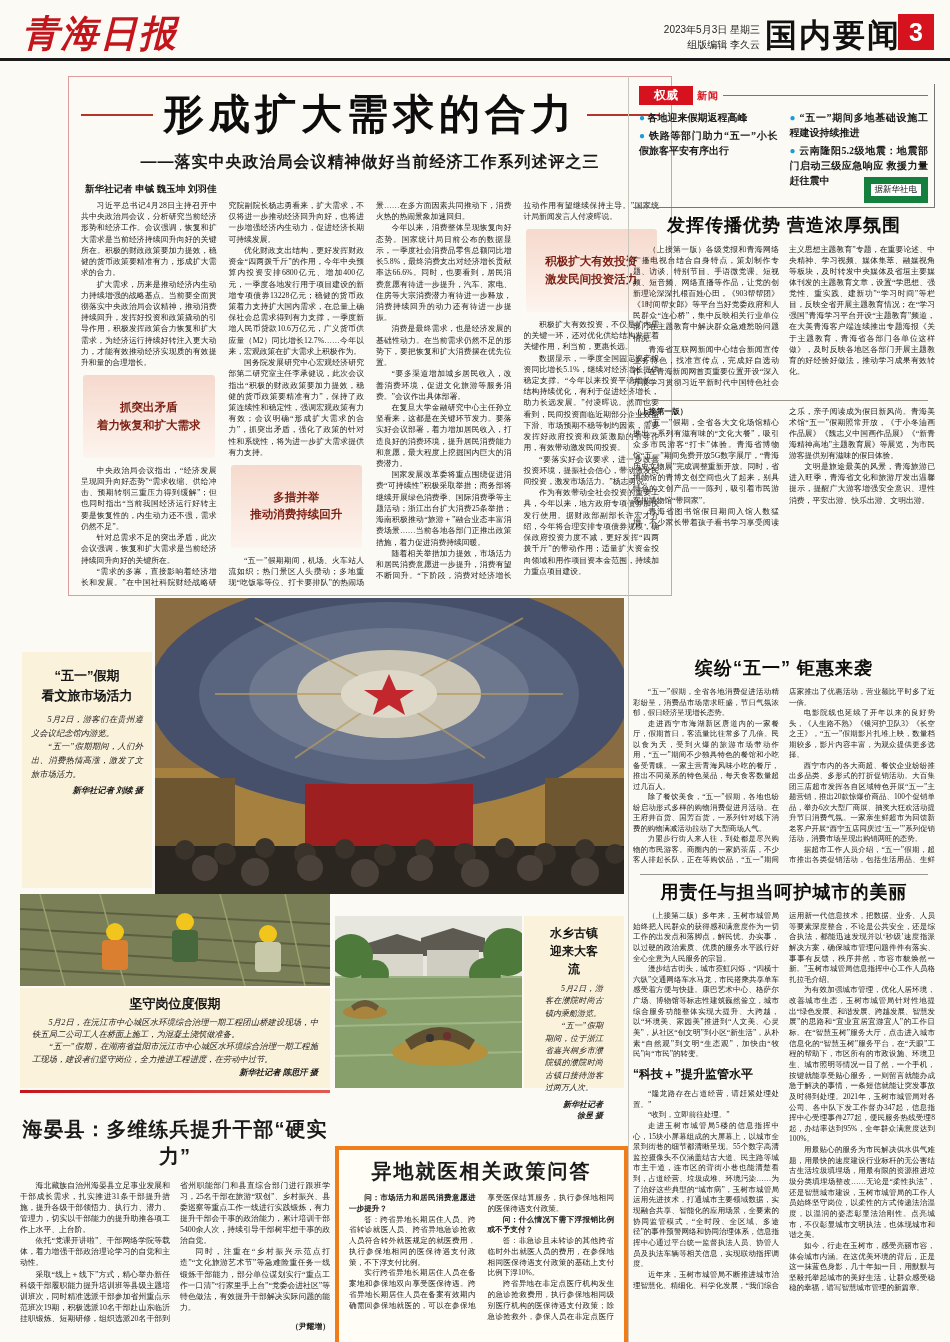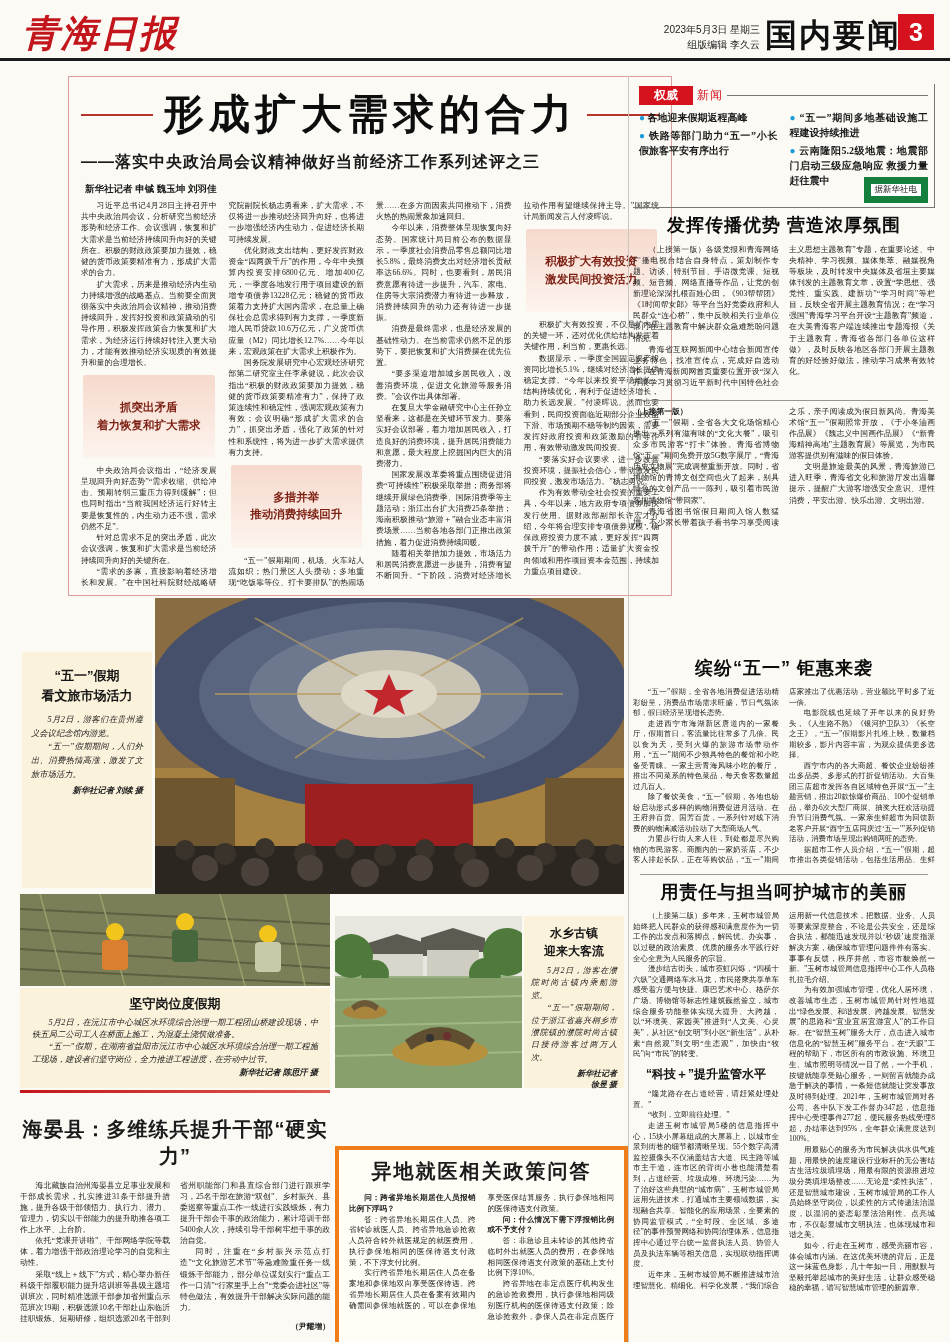--- a/index.html
+++ b/index.html
@@ -15,52 +15,52 @@
         letter-spacing:2px;color:#111;}
   .pagenum{position:absolute;left:898px;top:14px;width:36px;height:36px;background:#d6121f;
         color:#fff;font-size:25px;font-weight:900;text-align:center;line-height:36px;}
   .toprule{position:absolute;left:0;top:58px;width:950px;height:3px;background:#1b1b1b;}
   
   .mainbox{position:absolute;left:20px;top:76px;width:604px;height:520px;
         border:1px solid #dd9d9d;background:#fbfaf4;box-sizing:border-box;padding:4px 12px;margin-left:48px;}
   .titlerow{display:flex;align-items:center;gap:10px;margin-top:6px;}
   .titlerule{flex:1;height:2px;background:#b5342c;}
   .maintitle{font-size:41px;font-weight:900;letter-spacing:5px;white-space:nowrap;color:#0d0d0d;}
-  .mainsub{font-size:16px;font-weight:900;margin-top:10px;letter-spacing:1px;}
+  .mainsub{text-align:center;font-size:16px;font-weight:900;margin-top:10px;letter-spacing:1px;}
   .mainbyline{font-size:9.5px;margin:10px 0 4px 4px;font-weight:bold;}
   .mbody{height:396px;overflow:hidden;column-count:4;column-gap:12px;
         font-family:"Liberation Serif",serif;font-size:7.8px;line-height:1.44;text-align:justify;}
   .plist{display:contents;}
   .para{margin:0;text-indent:2em;}
   .subhead{break-inside:avoid;margin:7px 2px;padding:24px 2px;text-align:center;
         font-family:"Liberation Sans",sans-serif;font-weight:900;font-size:11.5px;color:#7c1f12;
         background:linear-gradient(180deg,#f6d9cd 0%,#fdf4ee 100%);border-radius:3px;line-height:1.5;}
   .subhead span{display:block;}
   
   .briefbox{position:absolute;left:633px;top:84px;width:302px;height:124px;
         border-right:1px solid #777;border-bottom:1px solid #777;box-sizing:border-box;padding:2px 6px;}
   .brieflabelrow{display:flex;align-items:center;gap:4px;}
   .brieflabel1{background:#d6121f;color:#fff;font-size:12px;font-weight:900;padding:1px 15px;}
-  .brieflabel2{color:#d6121f;font-size:12px;font-weight:400;letter-spacing:1px;text-align:right;}
+  .brieflabel2{color:#d6121f;font-size:10px;font-weight:700;letter-spacing:1px;text-align:right;}
   .brieflabelrule{flex:1;height:1px;background:#777;}
   .brieflist{column-count:2;column-gap:12px;margin-top:5px;font-size:10px;font-weight:bold;
         line-height:1.5;text-align:justify;font-family:"Liberation Serif",serif;}
   .briefitem{margin:0 0 3px;break-inside:avoid;}
   .briefitem:before{content:"● ";color:#1a9cd8;}
   .briefsource{position:absolute;right:6px;bottom:4px;font-size:8.5px;border:7px solid #15803d;
         padding:0 4px;background:#fff;}
   
   .vline{position:absolute;left:628px;top:76px;width:1px;height:1266px;background:#c9c6bd;}
   .hline{position:absolute;height:1px;background:#9a968c;}
   .rart{position:absolute;left:633px;width:302px;}
   .rart h2{margin:0 0 7px;text-align:center;font-size:18px;font-weight:900;letter-spacing:1px;color:#0d0d0d;}
   .rbody{column-count:2;column-gap:10px;font-family:"Liberation Serif",serif;font-size:7.8px;
         line-height:1.42;text-align:justify;overflow:hidden;}
   .cont{font-weight:bold;text-indent:0;}
-  .insubhead{break-inside:avoid;text-align:center;font-family:"Liberation Sans",sans-serif;
+  .insubhead{break-inside:avoid;text-align:left;font-family:"Liberation Sans",sans-serif;
         font-weight:900;font-size:12px;margin:6px 0;color:#111;}
   .sig{text-align:right;text-indent:0;font-weight:bold;}
   
   .capcard{position:absolute;background:#fbf2db;box-sizing:border-box;
         font-family:"Liberation Serif",serif;}
   .capcard .ctitle{text-align:center;font-family:"Liberation Sans",sans-serif;font-weight:900;
         font-size:13px;line-height:1.5;margin-bottom:8px;color:#151515;}
   .capcard .ctext{font-size:8.3px;line-height:1.65;text-align:justify;font-style:italic;}
   .capcard .ctext p{margin:0;text-indent:2em;}
   .capcard .ccredit{text-align:right;font-size:8.3px;font-style:italic;margin-top:4px;font-weight:bold;}
@@ -324,21 +324,21 @@
       </g>
       <ellipse cx="105" cy="136" rx="48" ry="14" fill="#b5913d"></ellipse>
       <path d="M70 124 Q105 98 140 124 L134 134 Q105 114 76 134 Z" fill="#5f4e30"></path>
       <ellipse cx="30" cy="96" rx="22" ry="7" fill="#a8843c"></ellipse>
       <path d="M16 90 Q30 78 44 90 L41 95 Q30 86 19 95 Z" fill="#6b5836"></path>
       <circle cx="95" cy="122" r="4" fill="#333"></circle>
         <circle cx="112" cy="120" r="4" fill="#6b2f2f"></circle>
     </svg>
   </div>
 
-  <div class="capcard" style="left:524px;top:916px;width:100px;height:172px;padding:8px 7px;">
+  <div class="capcard" style="left:524px;top:916px;width:100px;height:172px;padding:8px 21px;">
     <div class="ctitle" style="font-size:12px;margin-bottom:5px;">
       <div>水乡古镇</div>
       <div>迎来大客流</div>
     </div>
     <div class="ctext" style="font-size:8px;line-height:1.55;">
 
     <p>5月2日，游客在濮院时尚古镇内乘船游览。</p>
         <p>“五一”假期期间，位于浙江省嘉兴桐乡市濮院镇的濮院时尚古镇日接待游客过两万人次。</p>
       </div>
     <div class="ccredit" style="font-size:8px;">
@@ -354,21 +354,21 @@
       <div class="plist">
         
       <p class="para">海北藏族自治州海晏县立足事业发展和干部成长需求，扎实推进31条干部提升措施，提升各级干部领悟力、执行力、潜力、管理力，切实以干部能力的提升助推各项工作上水平、上台阶。</p><p class="para">依托“党课开讲啦”、干部网络学院等载体，着力增强干部政治理论学习的自觉和主动性。</p><p class="para">采取“线上＋线下”方式，精心举办新任科级干部履职能力提升培训班等县级主题培训班次，同时精准选派干部参加省州重点示范班次19期，积极选派10名干部赴山东临沂挂职锻炼、短期研修，组织选派20名干部到省州职能部门和县直综合部门进行跟班学习，25名干部在旅游“双创”、乡村振兴、县委巡察等重点工作一线进行实践锻炼，有力提升干部会干事的政治能力，累计培训干部5400余人次，持续引导干部树牢想干事的政治自觉。</p><p class="para">同时，注重在“乡村振兴示范点打造”“文化旅游艺术节”等急难险重任务一线锻炼干部能力，部分单位谋划实行“重点工作一口清”“行家里手上台”“党委会进社区”等特色做法，有效提升干部解决实际问题的能力。</p></div>
       <p class="sig">（尹耀增）</p>
     </div>
   </div>
 
   <div class="qabox">
     <h2>异地就医相关政策问答</h2>
     <div class="qabody">
-      <p class="q">问：跨省异地长期居住人员报销比例下浮吗？</p>
+      <p class="q">问：市场活力和居民消费意愿进一步提升？</p>
       <p>答：跨省异地长期居住人员、跨省转诊就医人员、跨省异地急诊抢救人员符合转外就医规定的就医费用，执行参保地相同的医保待遇支付政策，不下浮支付比例。</p>
       <p>实行跨省异地长期居住人员在备案地和参保地双向享受医保待遇。跨省异地长期居住人员在备案有效期内确需回参保地就医的，可以在参保地享受医保结算服务，执行参保地相同的医保待遇支付政策。</p>
       <p class="q">问：什么情况下需下浮报销比例或不予支付？</p>
       <p>答：非急诊且未转诊的其他跨省临时外出就医人员的费用，在参保地相同医保待遇支付政策的基础上支付比例下浮10%。</p>
       <p>跨省异地在非定点医疗机构发生的急诊抢救费用，执行参保地相同级别医疗机构的医保待遇支付政策；除急诊抢救外，参保人员在非定点医疗机构就医发生的费用医疗保障基金不予支付。</p>
 
     </div>
   </div>
 
 </div>

